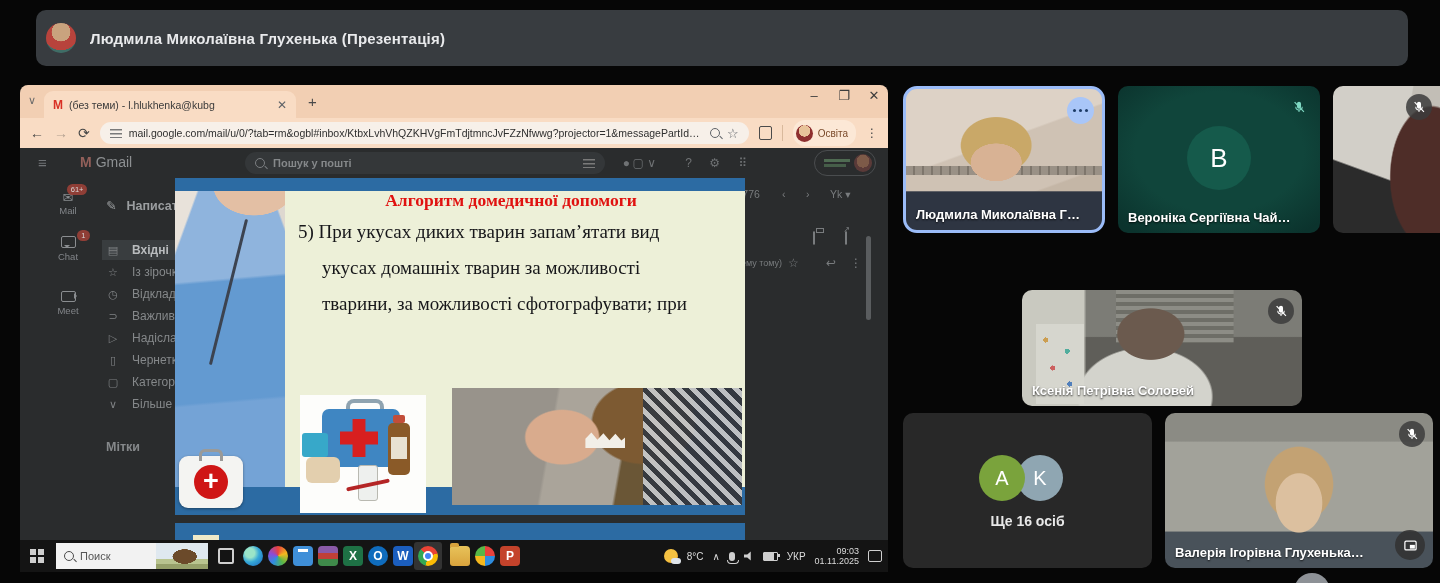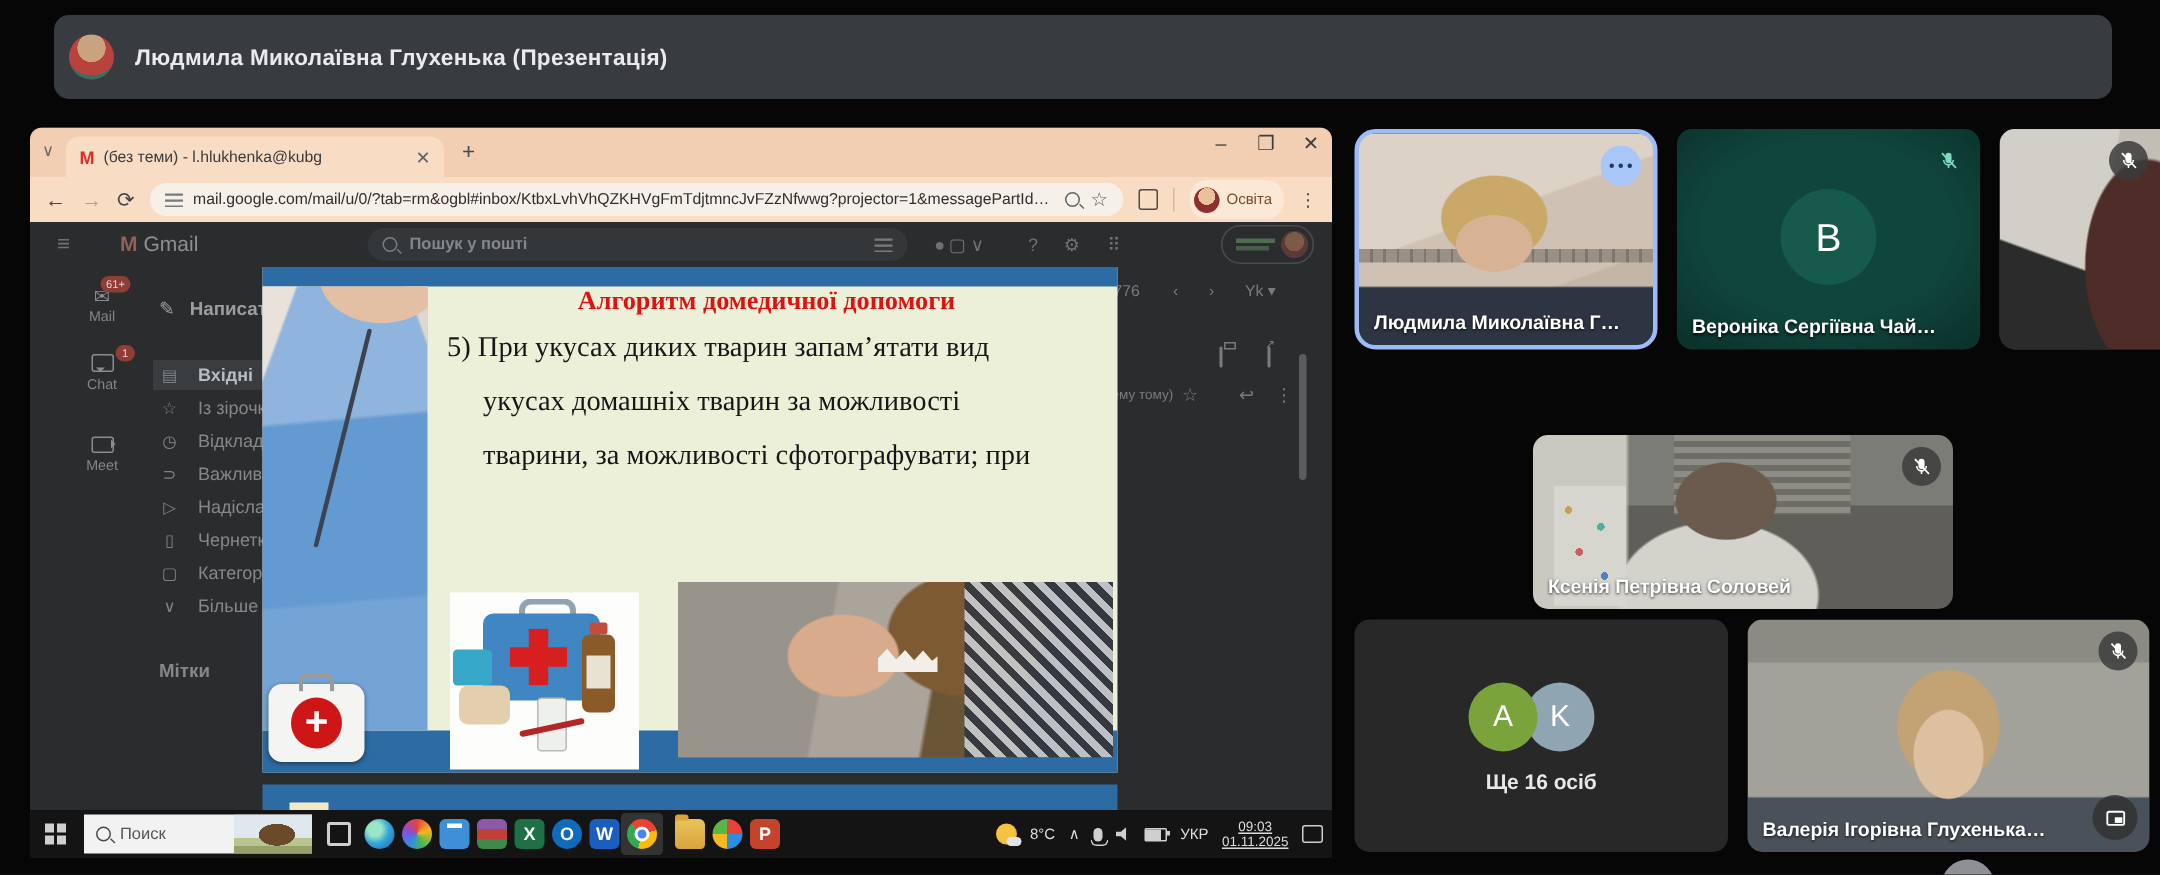--- a/index.html
+++ b/index.html
@@ -154,21 +154,21 @@
   .photos{background:conic-gradient(#e8413c 0 90deg,#2e8de0 0 180deg,#f5b81e 0 270deg,#58b747 0);border-radius:50%;}
   .ppt{background:#c4432b;}
   .tray{position:absolute;right:6px;top:0;height:32px;display:flex;align-items:center;gap:9px;color:#dcdcdc;font-size:10px;}
   .sun{width:14px;height:14px;border-radius:50%;background:radial-gradient(circle at 40% 40%,#f5c242 0 55%,#e89020 100%);position:relative;}
   .sun::after{content:"";position:absolute;right:-3px;bottom:-1px;width:10px;height:6px;border-radius:4px;background:#dfe4ea;}
   .micico{width:6px;height:9px;background:#cfcfcf;border-radius:3px;position:relative;}
   .micico::after{content:"";position:absolute;left:-2px;bottom:-3px;width:10px;height:3px;border:1px solid #cfcfcf;border-top:none;border-radius:0 0 4px 4px;}
   .spk{width:10px;height:10px;background:#cfcfcf;clip-path:polygon(0 35%,35% 35%,70% 5%,70% 95%,35% 65%,0 65%);}
   .batt{width:13px;height:7px;border:1px solid #cfcfcf;border-radius:1px;position:relative;background:linear-gradient(90deg,#cfcfcf 0 75%,rgba(0,0,0,0) 76%);}
   .batt::after{content:"";position:absolute;right:-3px;top:1px;width:2px;height:3px;background:#cfcfcf;}
-  .clock2{line-height:10px;text-align:center;font-size:9px;text-decoration:underline;}
+  .clock2{line-height:10px;text-align:right;font-size:9px;}
   .notif{width:12px;height:10px;border:1.2px solid #cfcfcf;border-radius:2px;}
   
   .tile{border-radius:10px;overflow:hidden;}
   .tname{position:absolute;left:10px;bottom:8px;color:#fff;font-size:13px;font-weight:bold;text-shadow:0 1px 2px rgba(0,0,0,.8);white-space:nowrap;}
   .micbadge{position:absolute;top:8px;right:8px;width:26px;height:26px;border-radius:50%;background:rgba(60,60,60,.85);
     display:flex;align-items:center;justify-content:center;}
   .micsvg{width:14px;height:14px;}
   .t1{left:903px;top:86px;width:202px;height:147px;border:3px solid #9bbcf8;box-sizing:border-box;border-radius:14px;
     background:
       radial-gradient(46px 34px at 46% 52%,#d8b294 0 55%,rgba(0,0,0,0) 56%),

